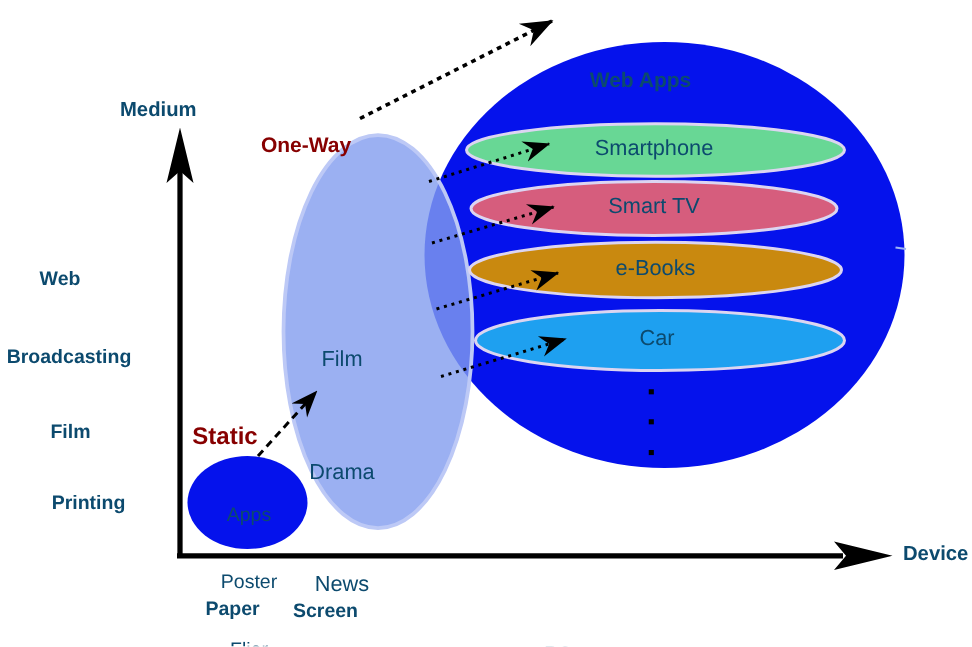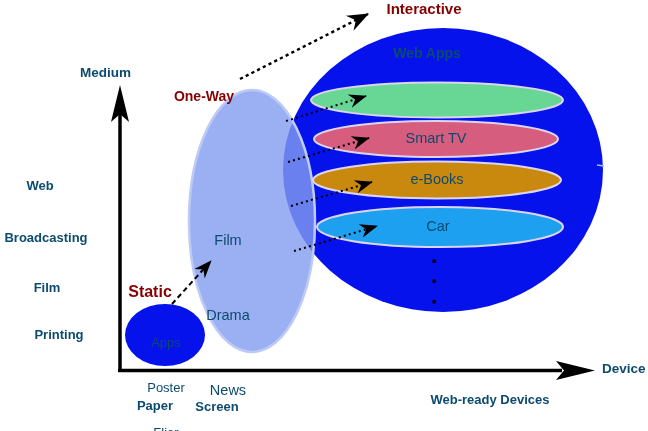--- a/index.html
+++ b/index.html
@@ -61,25 +61,25 @@
     <line class="dash" x1="172" y1="304" x2="211" y2="261" marker-end="url(#ah)"></line>
     <line class="dot" x1="286" y1="121" x2="366" y2="96" marker-end="url(#ah)"></line>
     <line class="dot" x1="288" y1="162" x2="369" y2="138" marker-end="url(#ah)"></line>
     <line class="dot" x1="291" y1="206" x2="372" y2="182" marker-end="url(#ah)"></line>
     <line class="dot" x1="294" y1="251" x2="377" y2="226" marker-end="url(#ah)"></line>
   </svg>
 
   <div class="lbl axis" style="left:80px;top:66px">Medium</div>
   <div class="lbl axis" style="left:602px;top:362px">Device</div>
 
-  <div class="lbl red c" style="left:424px;top:1px;font-size:15px">Interactive</div>
   <div class="lbl red c" style="left:204px;top:89px;font-size:14px">One-Way</div>
   <div class="lbl red c" style="left:150px;top:284px;font-size:16px">Static</div>
 
   <div class="lbl c" style="left:427px;top:46px;font-size:14px;font-weight:700">Web Apps</div>
+  <div class="lbl ell c" style="left:436px;top:92px">Smartphone</div>
   <div class="lbl ell c" style="left:436px;top:131px">Smart TV</div>
   <div class="lbl ell c" style="left:437px;top:172px">e-Books</div>
   <div class="lbl ell c" style="left:438px;top:219px">Car</div>
 
   <div class="lbl c stack" style="left:228px;top:178px;font-size:14.5px;line-height:25px">
     <div>Film</div>
     <div>Drama</div>
     <div>News</div>
   </div>
 
@@ -98,15 +98,14 @@
   <div class="lbl cat c" style="left:217px;top:390px">Screen</div>
   <div class="lbl cat c stack" style="left:291px;top:385px;line-height:23px">
     
     
   </div>
   <div class="lbl cat c stack" style="left:372px;top:378px;line-height:19px">
     <div>PC</div>
     
     
   </div>
-  <div class="lbl cat c" style="left:490px;top:383px">Web-ready Devices</div>
 
 </div>
 
 </body></html>

